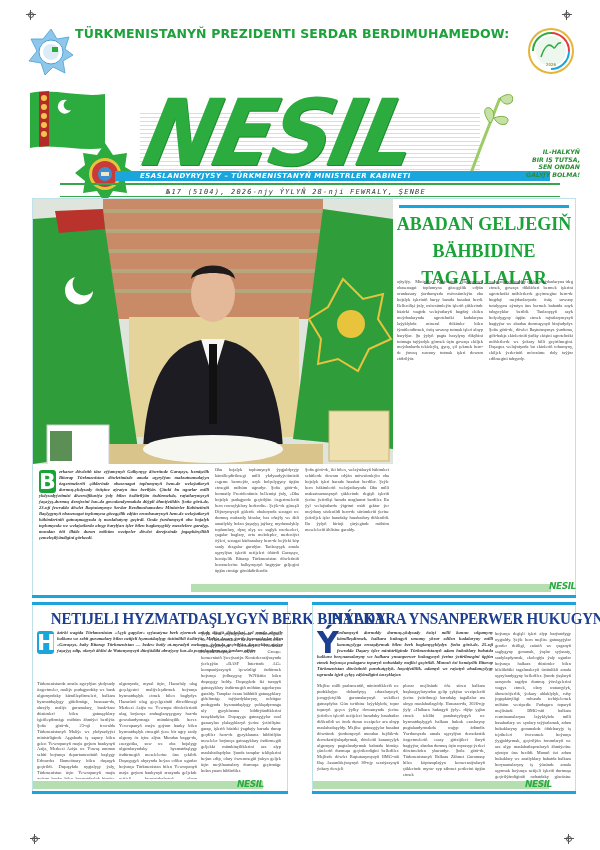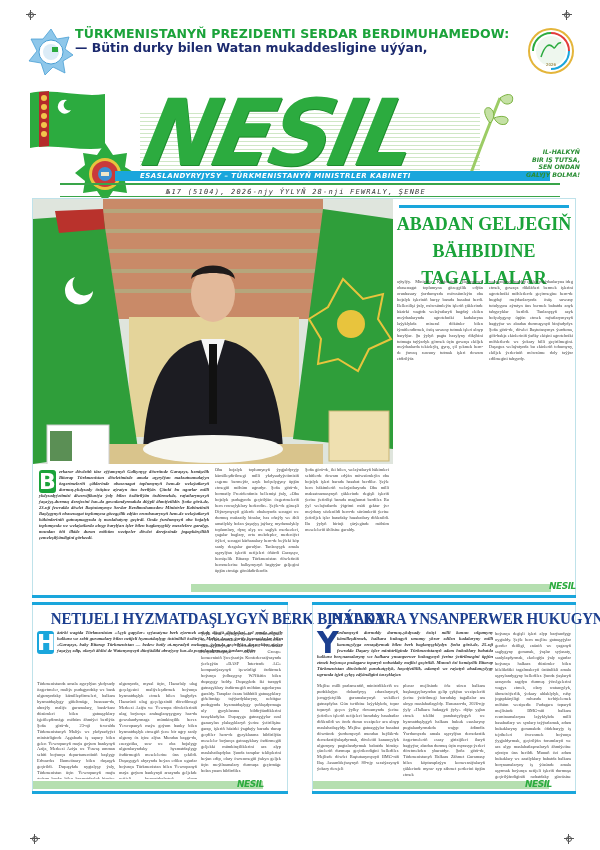--- a/index.html
+++ b/index.html
@@ -77,21 +77,20 @@
   <g fill="#8ec7ea" stroke="#4a9fd4" stroke-width="0.8">
     <polygon points="24,2 30,12 42,10 38,22 46,28 36,34 38,46 26,40 18,48 14,36 2,34 10,24 4,12 16,12"></polygon>
   </g>
   <circle cx="24" cy="25" r="12" fill="#ffffff" stroke="#4a9fd4" stroke-width="1"></circle>
   <circle cx="24" cy="25" r="8" fill="#dcecf7"></circle>
   <rect x="25" y="20" width="6" height="5" fill="#2cab3f"></rect>
 </svg>
 
 <div class="quote">
   <div class="q-title">TÜRKMENISTANYŇ PREZIDENTI SERDAR BERDIMUHAMEDOW:</div>
-  <div class="q-line">— Bütin durky bilen Watan mukaddesligine uýýan,</div>
 </div>
 
 <svg class="emblem-right" viewBox="0 0 48 48">
   <circle cx="24" cy="24" r="22" fill="#ffffff" stroke="#e4b53a" stroke-width="2"></circle>
   <path d="M6,24 A18,18 0 0 1 24,6" stroke="#2cab3f" stroke-width="2" fill="none"></path>
   <path d="M24,6 A18,18 0 0 1 42,24" stroke="#e23b3b" stroke-width="2" fill="none"></path>
   <path d="M42,24 A18,18 0 0 1 24,42" stroke="#1aa6dc" stroke-width="2" fill="none"></path>
   <circle cx="24" cy="24" r="15" fill="#eef7ee"></circle>
   <path d="M14,30 C18,18 22,16 26,20 C28,24 30,14 34,16" stroke="#2cab3f" stroke-width="1.5" fill="none"></path>
   <text x="24" y="39" font-size="4" text-anchor="middle" fill="#8a6d1d" font-family="DejaVu Sans, sans-serif">2026</text>

